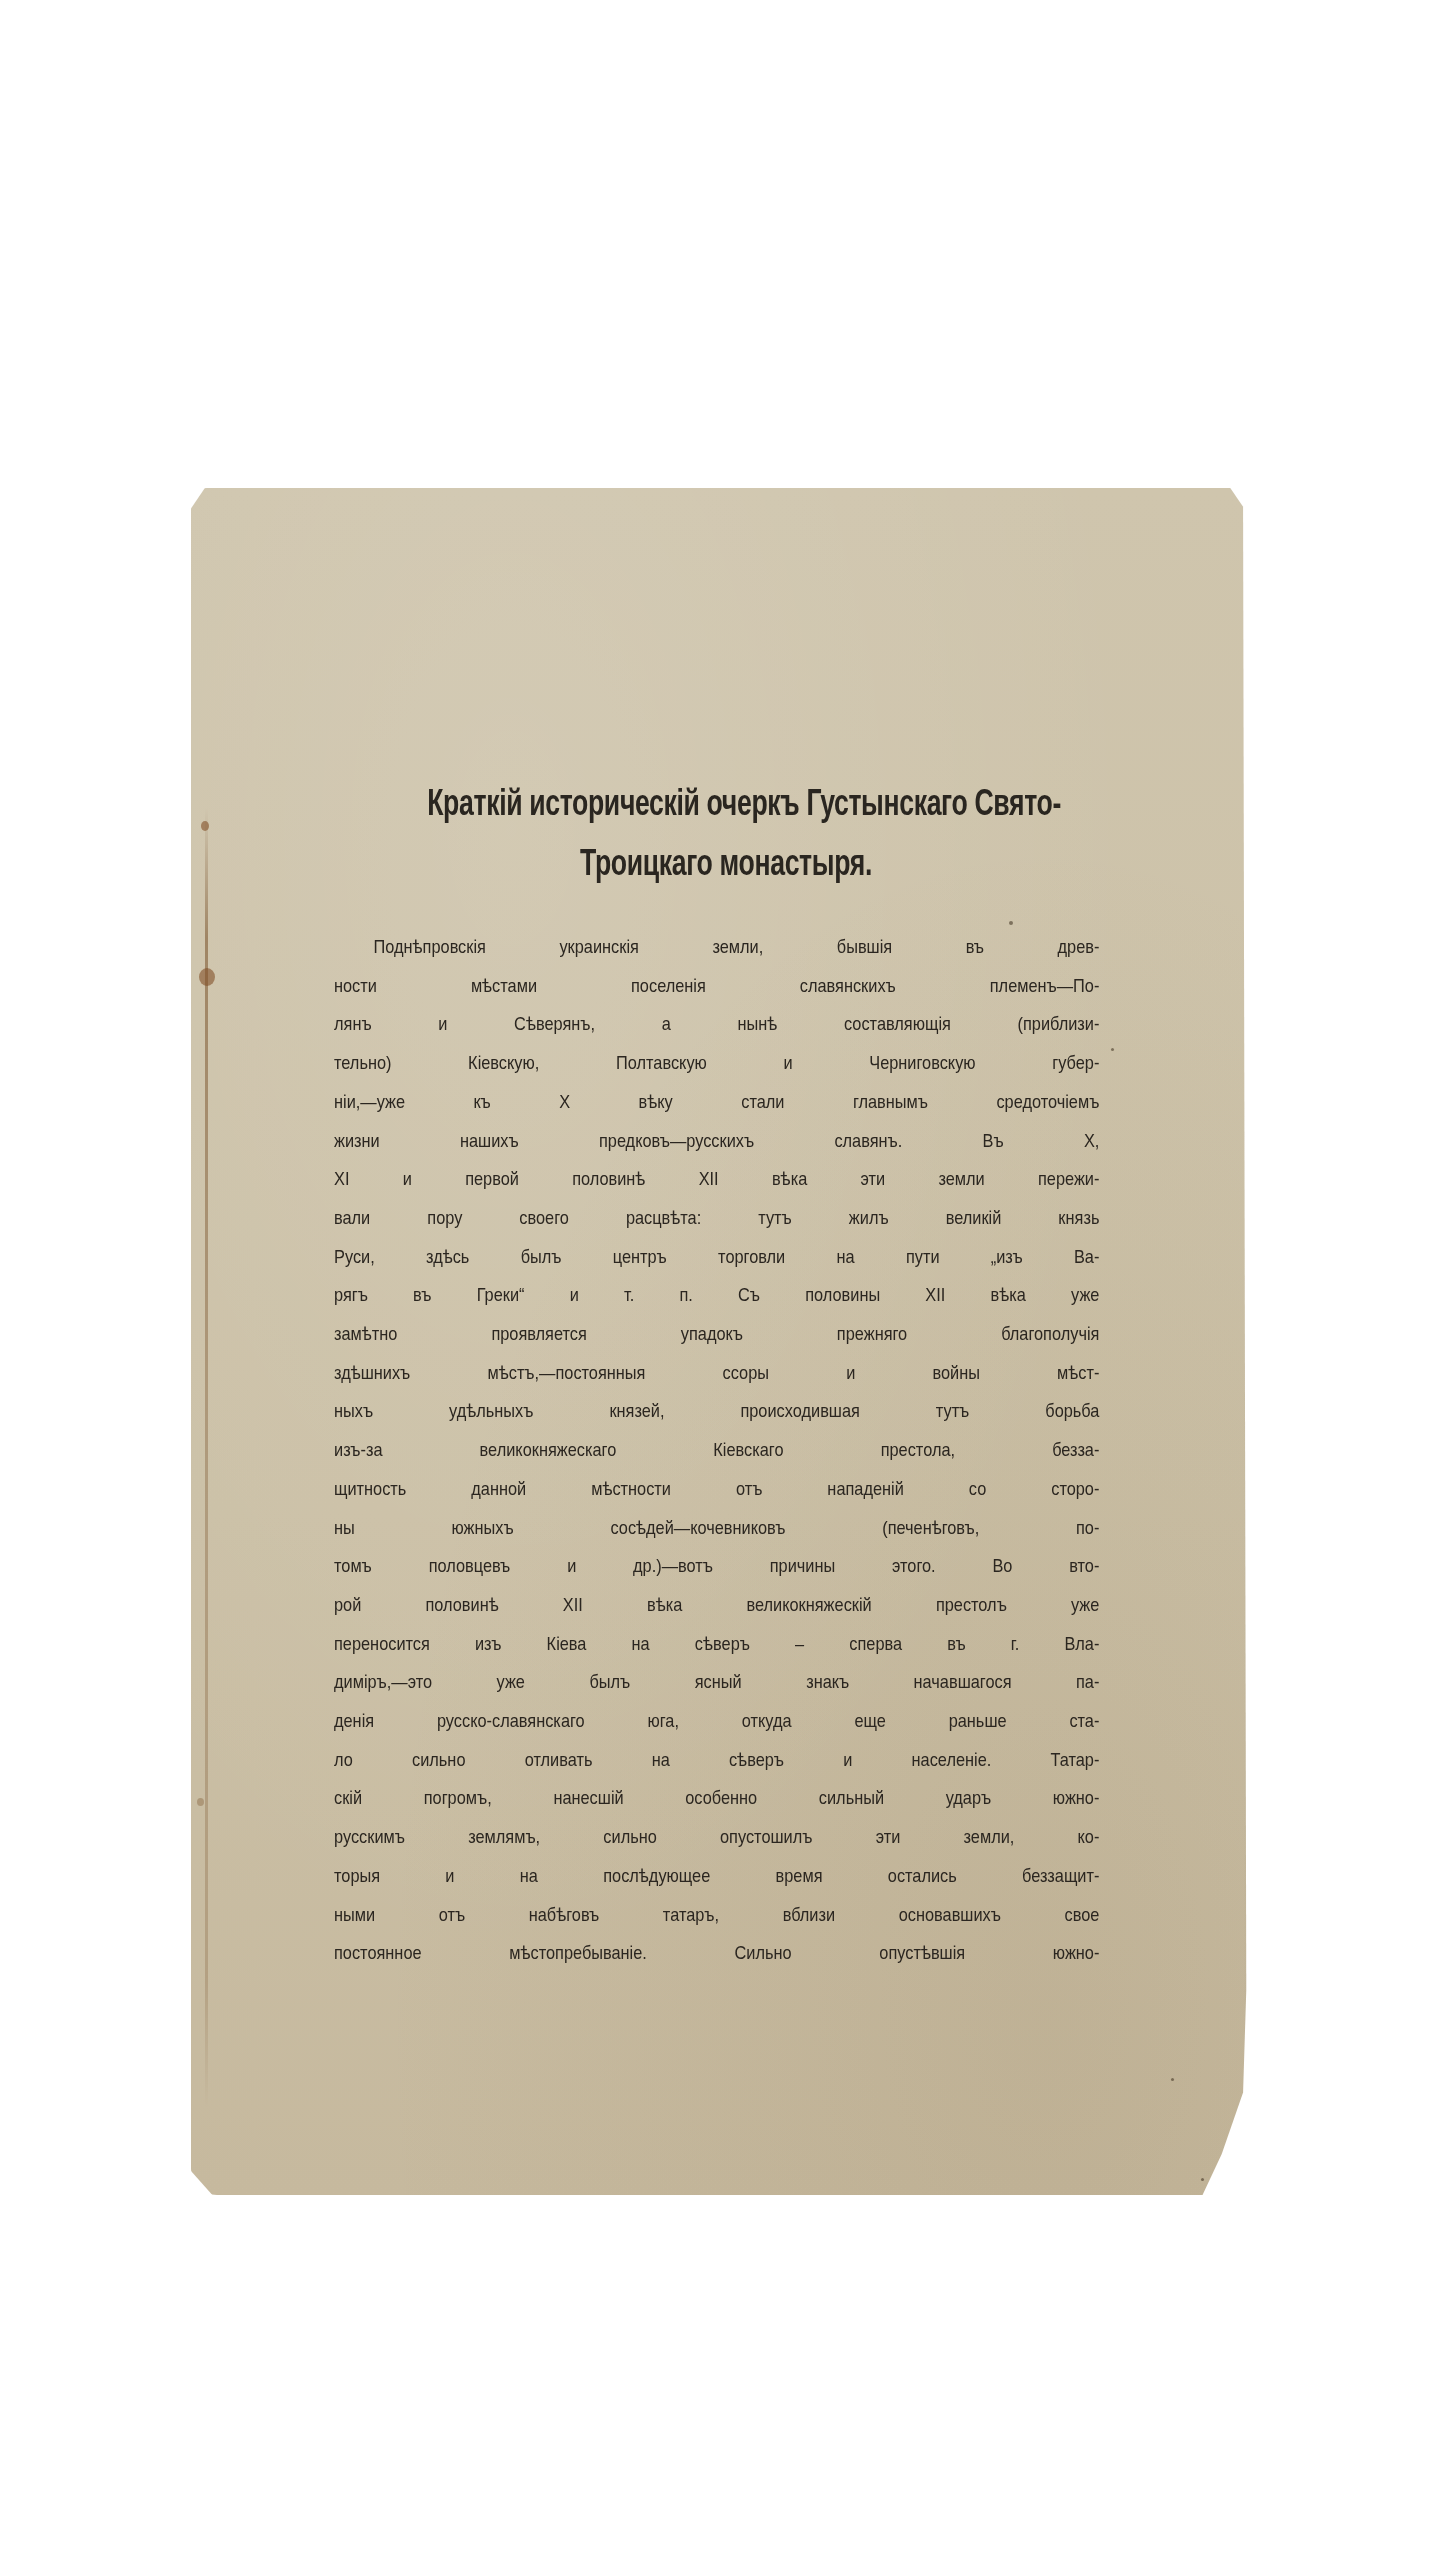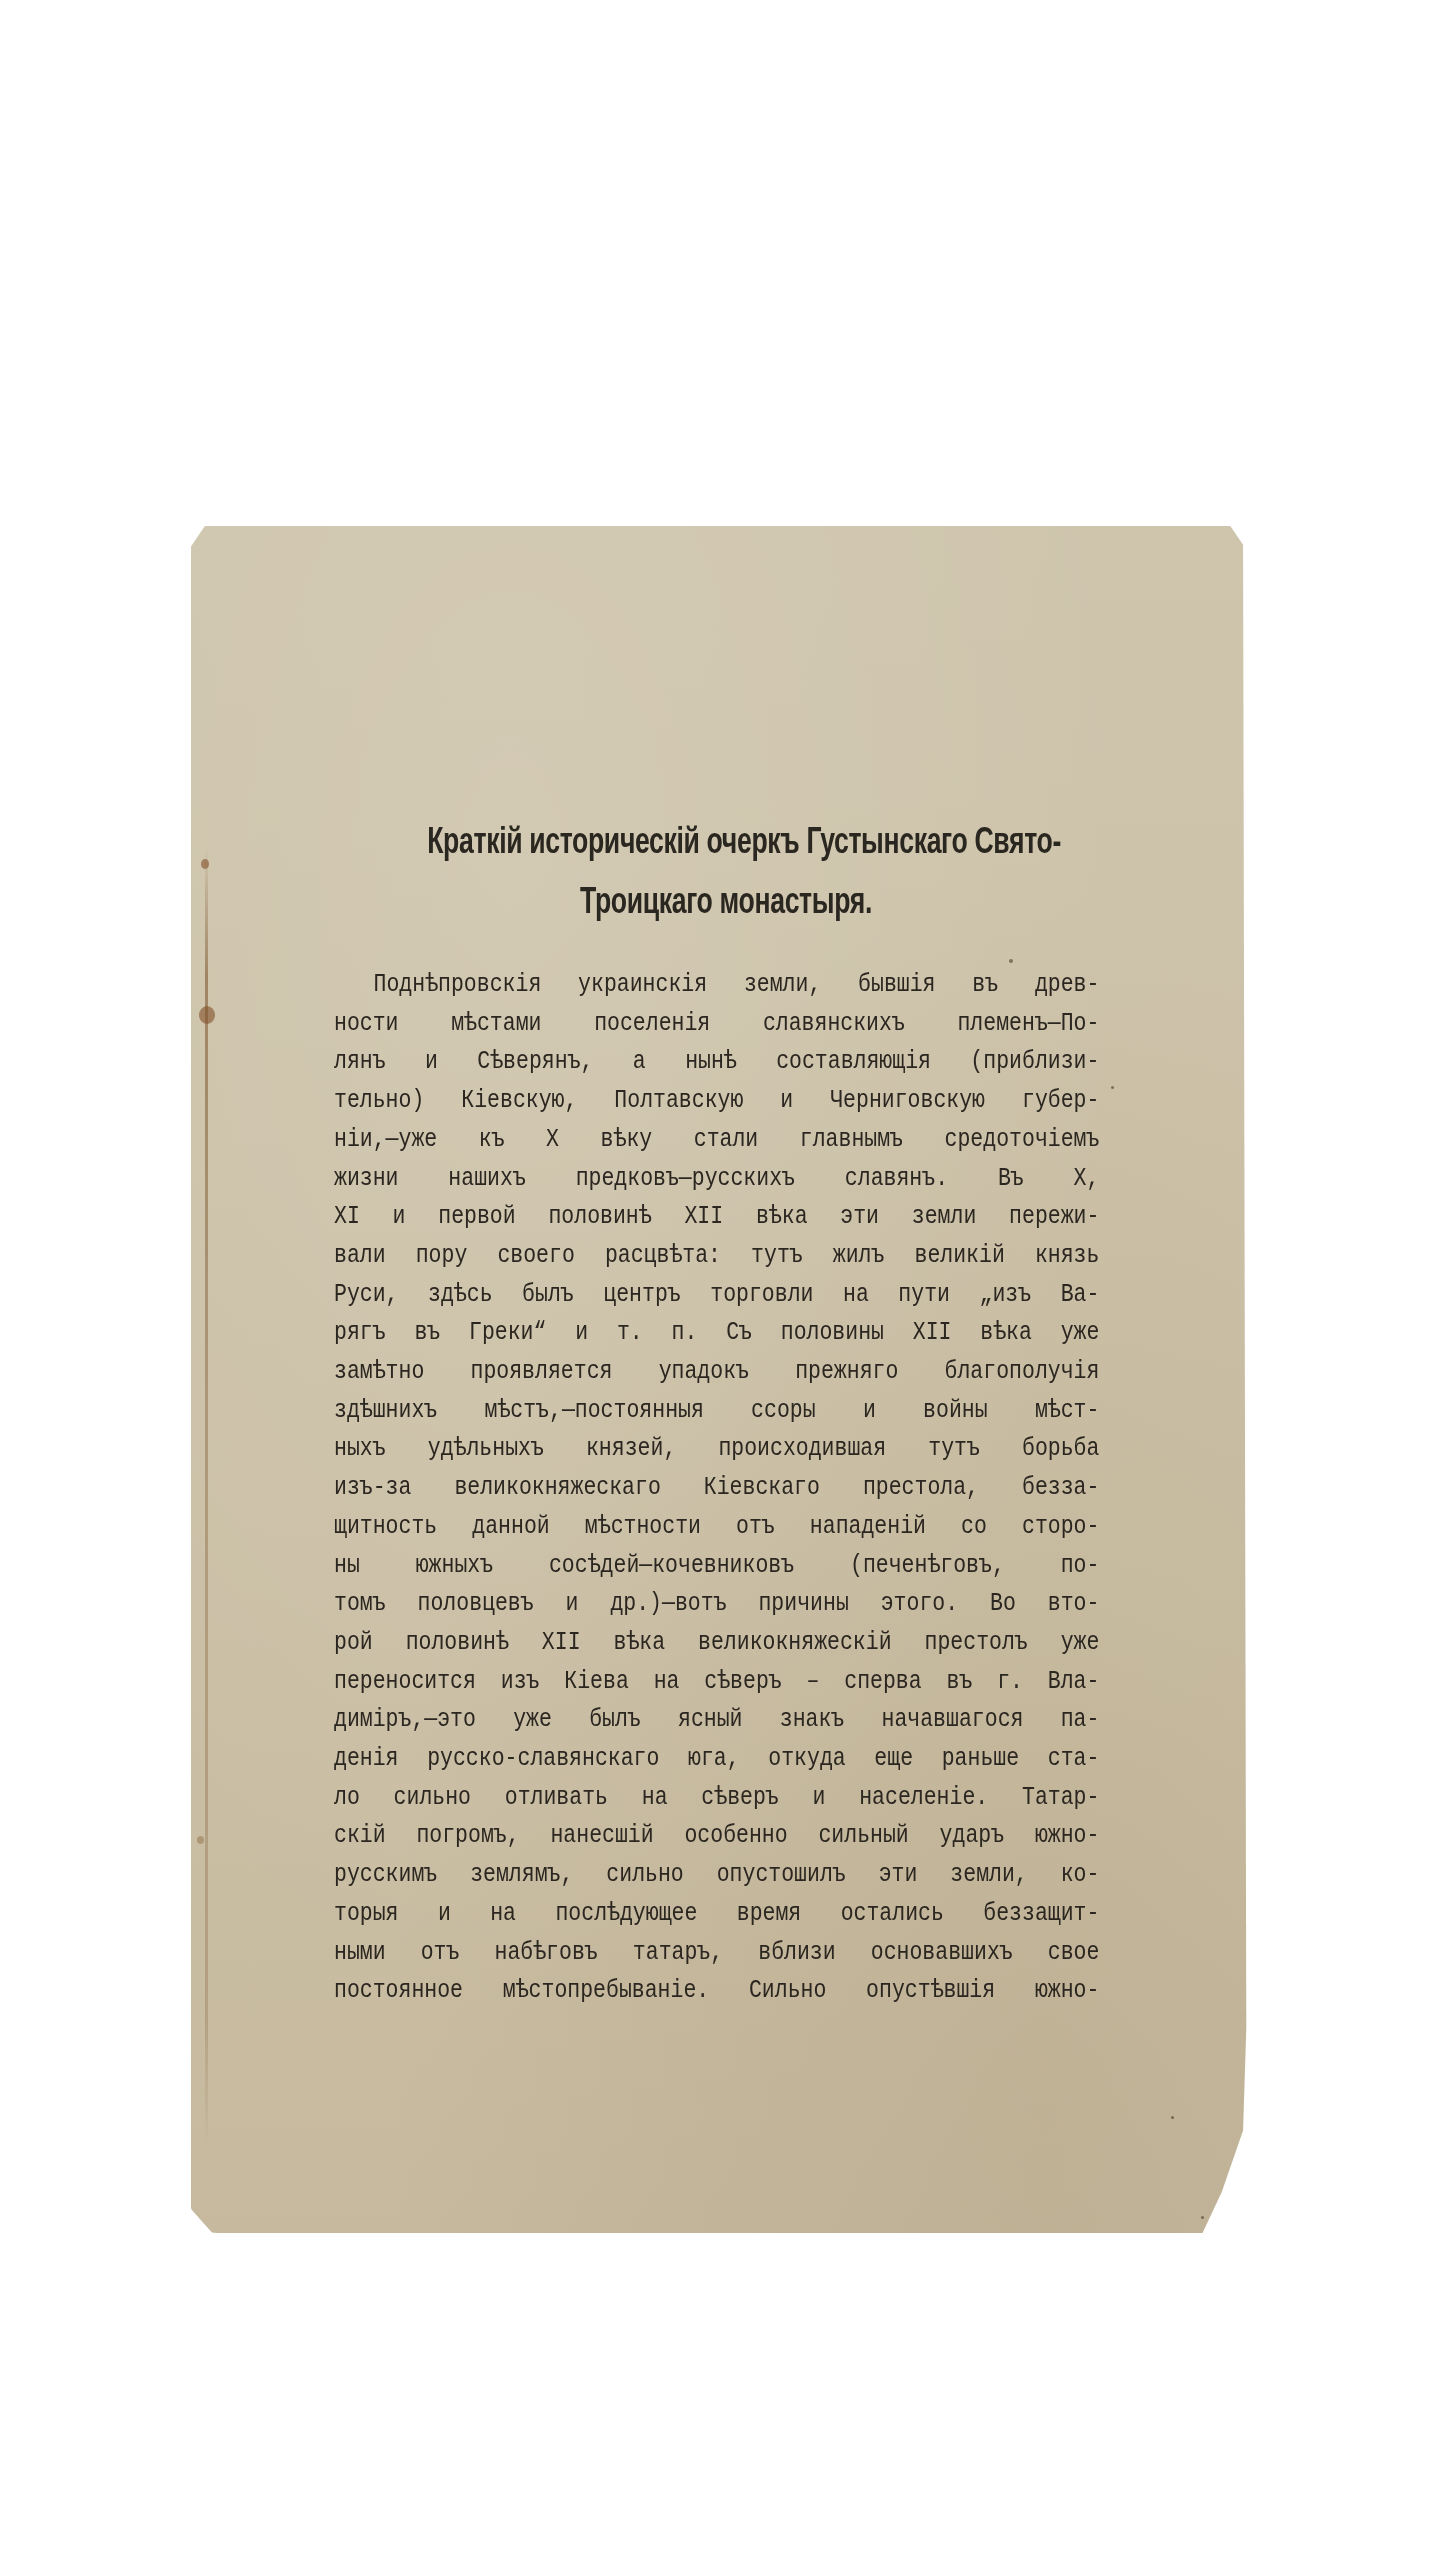--- a/index.html
+++ b/index.html
@@ -9,21 +9,21 @@
   }
   body {
     width: 1440px;
     height: 2560px;
     position: relative;
     overflow: hidden;
   }
   .page {
     position: absolute;
     left: 191px;
-    top: 526px;
+    top: 488px;
     width: 1067px;
     height: 1707px;
     background: #cdc2a9;
     background-image:
       radial-gradient(ellipse at 30% 20%, rgba(255,255,255,0.10), rgba(0,0,0,0) 60%),
       radial-gradient(ellipse at 80% 90%, rgba(120,95,55,0.10), rgba(0,0,0,0) 55%),
       linear-gradient(180deg, #cfc5ad 0%, #cbc0a6 60%, #c6b99e 100%);
     border-radius: 16px 26px 0 26px;
     clip-path: polygon(0 1.2%, 1.3% 0, 97.4% 0, 98.6% 1.1%, 98.9% 88%, 98.6% 94%, 96.6% 97.6%, 94.8% 100%, 2% 100%, 0 98.6%);
   }
@@ -75,22 +75,22 @@
   }
   .title-line {
     display: block;
     white-space: nowrap;
   }
   .body-text {
     position: absolute;
     left: 143px;
     top: 440px;
     width: 765px;
-    font-family: Liberation Mono, monospace;
-    font-size: 25px;
+    font-family: Liberation Sans, sans-serif;
+    font-size: 19px;
     color: #2b2620;
     line-height: 38.7px;
   }
   .line {
     display: block;
     white-space: nowrap;
     text-align: justify;
     text-align-last: justify;
     transform: scaleX(0.86);
     transform-origin: left center;

